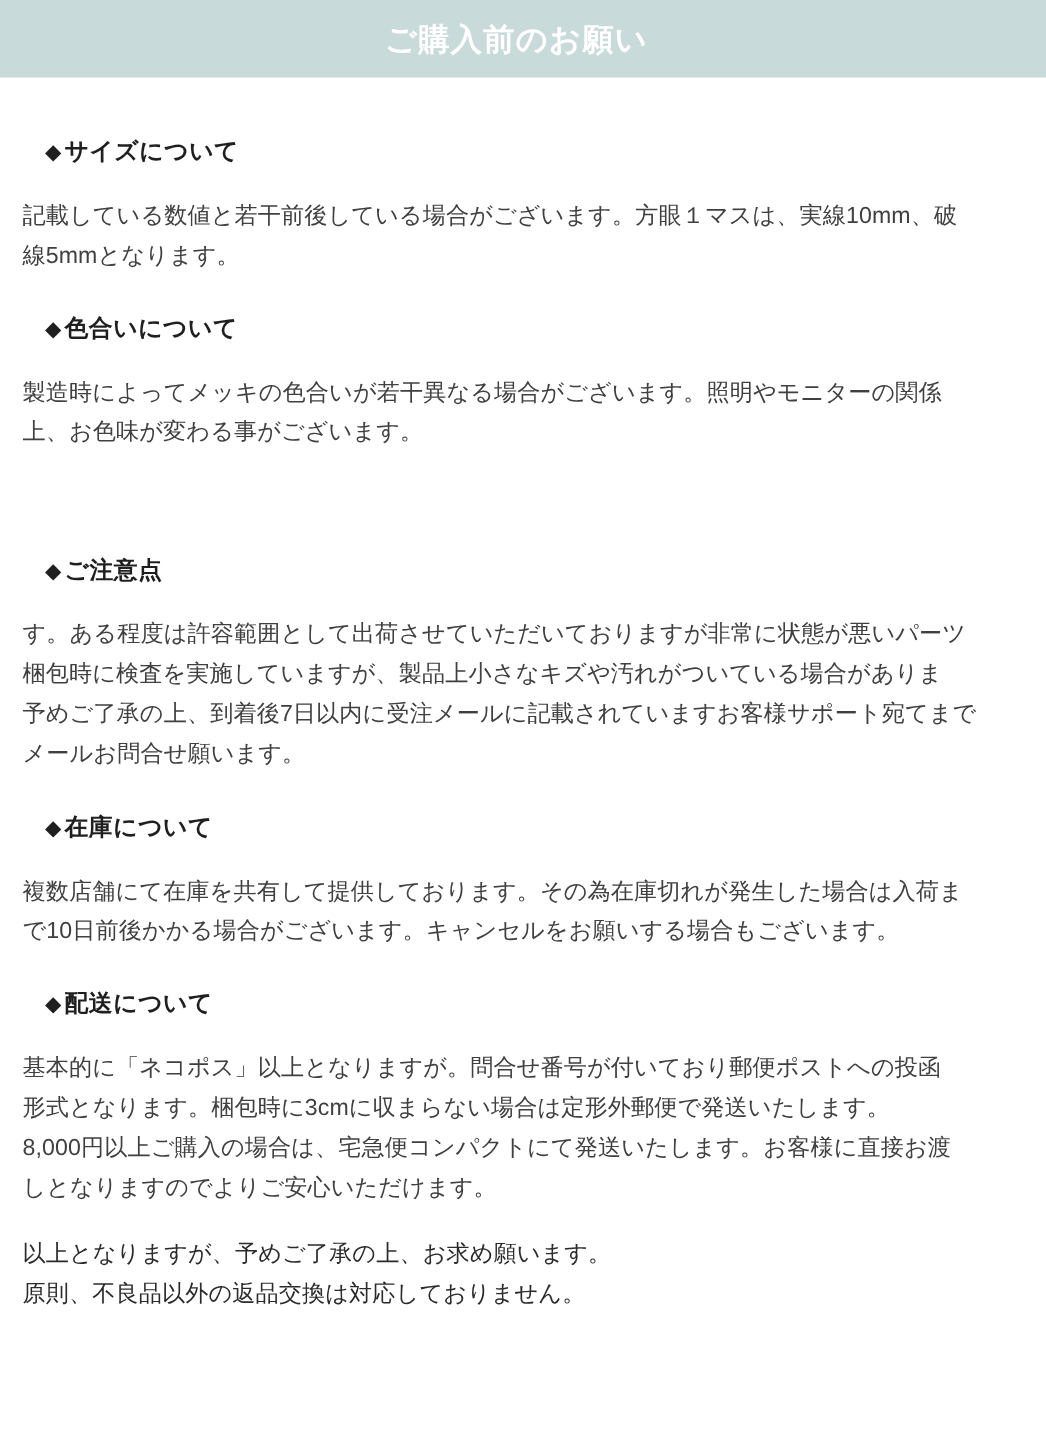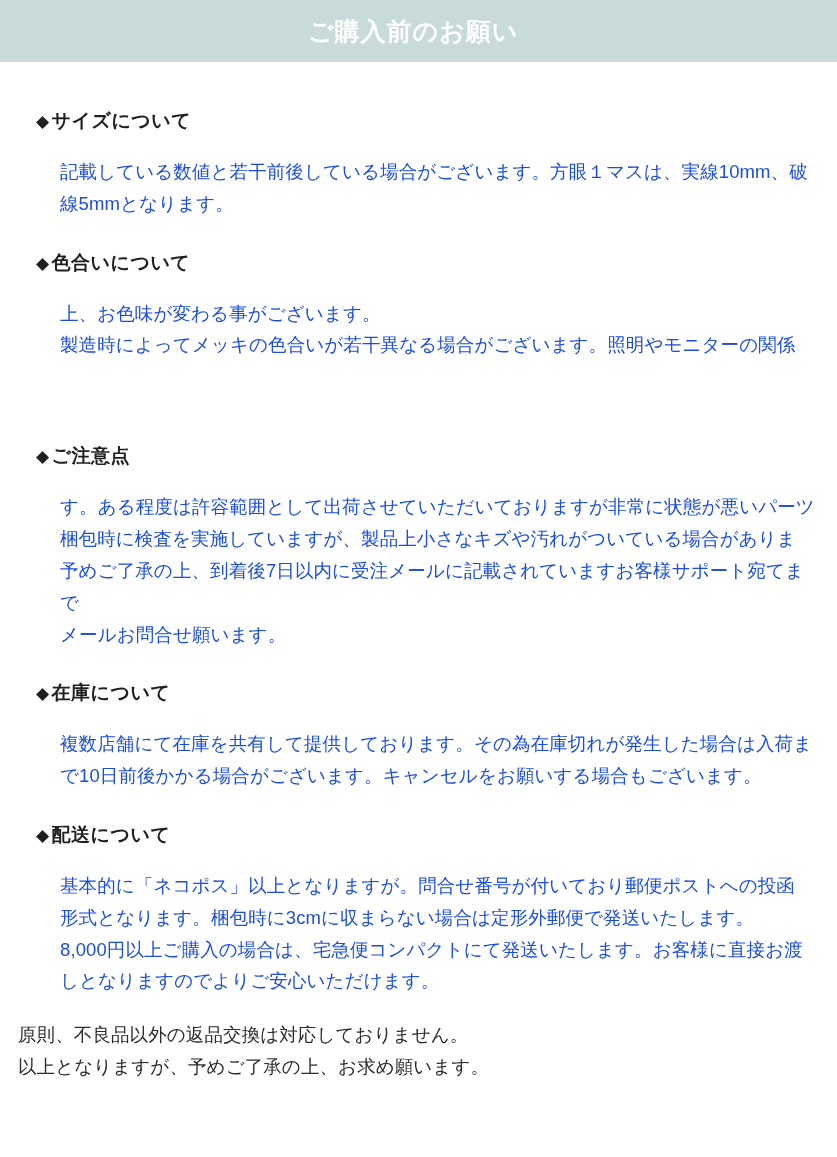--- a/index.html
+++ b/index.html
@@ -53,23 +53,22 @@
     letter-spacing: 0.5px;
     display: block;
   }
   .section-heading .diamond {
     font-size: 17px;
     margin-right: 2px;
   }
   .section-body {
     font-size: 18.5px;
     line-height: 1.72;
-    color: #1d4ed8;
+    color: #404040;
     letter-spacing: 0.1px;
-    margin-left: 42px;
   }
   .section-body p {
     margin: 0;
   }
   .sp-1 { height: 30px; }
   .sp-2 { height: 22px; }
   .sp-3 { height: 30px; }
   .closing {
     font-size: 18.5px;
     line-height: 1.72;
@@ -103,22 +102,22 @@
     </div>
 
     <div class="sp-3"></div>
 
     <div class="section">
       <div class="section-heading">
         <span class="diamond">◆</span><span>色合いについて</span>
       </div>
       <div class="sp-2"></div>
       <div class="section-body">
+        <p>製造時によってメッキの色合いが若干異なる場合がございます。照明やモニターの関係</p>
         <p>上、お色味が変わる事がございます。</p>
-        <p>製造時によってメッキの色合いが若干異なる場合がございます。照明やモニターの関係</p>
       </div>
     </div>
 
     <div class="sp-3"></div>
 
     <div class="section">
       <div class="sp-2"></div>
     </div>
 
     <div class="sp-3"></div>
@@ -160,18 +159,18 @@
         <p>基本的に「ネコポス」以上となりますが。問合せ番号が付いており郵便ポストへの投函</p>
         <p>形式となります。梱包時に3cmに収まらない場合は定形外郵便で発送いたします。</p>
         <p>8,000円以上ご購入の場合は、宅急便コンパクトにて発送いたします。お客様に直接お渡</p>
         <p>しとなりますのでよりご安心いただけます。</p>
       </div>
     </div>
 
     <div class="sp-2"></div>
 
     <div class="closing">
+      <p>以上となりますが、予めご了承の上、お求め願います。</p>
       <p>原則、不良品以外の返品交換は対応しておりません。</p>
-      <p>以上となりますが、予めご了承の上、お求め願います。</p>
     </div>
 
   </div>
 </div>
 
 </body></html>

